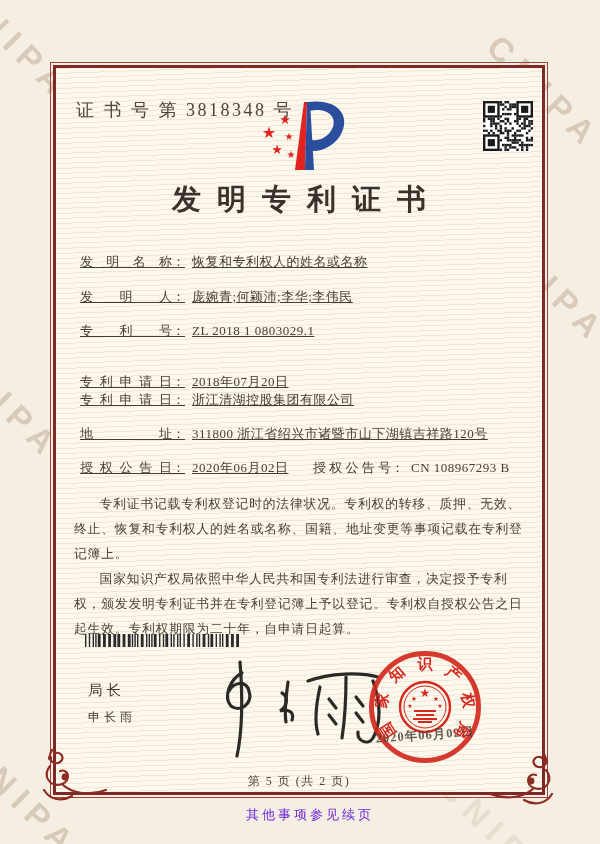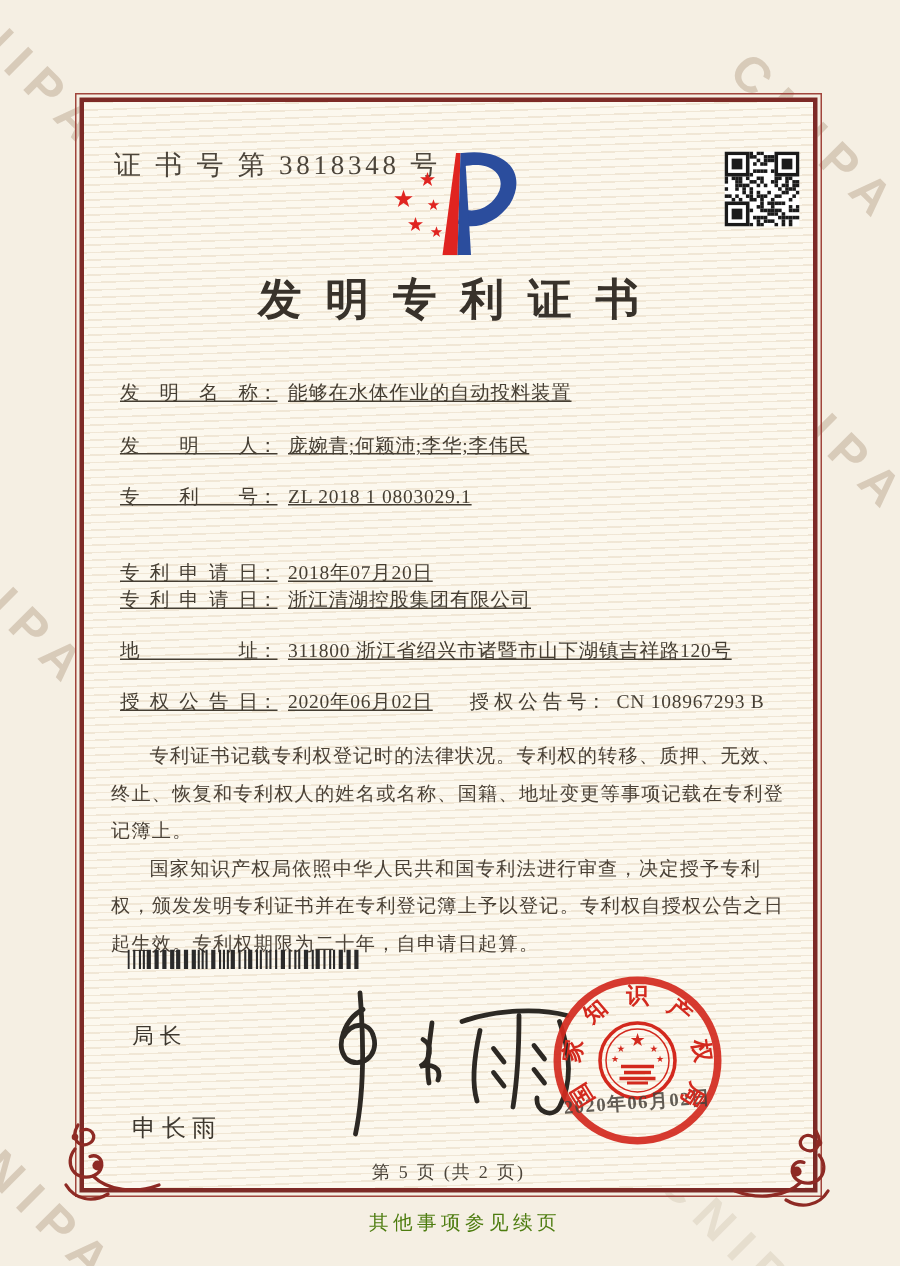--- a/index.html
+++ b/index.html
@@ -56,21 +56,21 @@
   
   .paras{
     position:absolute;left:18px;top:424px;width:458px;
     font-size:12.8px;line-height:25px;color:#4a4136;letter-spacing:.8px;
   }
   .paras p{margin:0;text-indent:2em;}
   
   .barcode{position:absolute;left:29px;top:565px;width:156px;height:13px;}
   
   .sign-role{position:absolute;left:32px;top:613px;font-size:14.5px;letter-spacing:4px;color:#3e382f;}
-  .sign-name{position:absolute;left:32px;top:674px;font-size:16px;letter-spacing:4px;color:#3e382f;}
+  .sign-name{position:absolute;left:32px;top:641px;font-size:12px;letter-spacing:4px;color:#3e382f;}
   .sig-svg{position:absolute;left:114px;top:585px;width:225px;height:115px;}
   
   .seal{position:absolute;left:310px;top:580px;width:118px;height:118px;}
   .seal-ring{position:absolute;left:3px;top:3px;right:3px;bottom:3px;
     border:5px solid rgba(211,41,30,.92);border-radius:50%;}
   .seal-char{
     position:absolute;left:50%;top:50%;
     font-size:15px;font-weight:bold;color:#d3291e;
     font-family:"Liberation Serif",serif;
   }
@@ -83,21 +83,21 @@
   
   .flourish{position:absolute;}
   .fl-bl{left:-18px;top:678px;}
   .fl-br{left:430px;top:682px;}
   .page-no{
     position:absolute;left:0;right:0;top:705px;text-align:center;
     font-size:12px;letter-spacing:1.5px;color:#4c453b;
   }
   .footer-note{
     position:absolute;left:0;right:0;top:806px;text-align:center;
-    font-size:13px;letter-spacing:3px;color:#4d7c0f;padding-left:20px;
+    font-size:13px;letter-spacing:3px;color:#6d28d9;padding-left:20px;
   }
 </style>
 </head>
 <body>
 
 <span class="wm" style="left:-24px;top:-22px;">CNIPA</span>
 <span class="wm" style="left:506px;top:28px;">CNIPA</span>
 <span class="wm light" style="left:356px;top:94px;">CNIPA</span>
 <span class="wm" style="left:512px;top:222px;">CNIPA</span>
 <span class="wm light" style="left:358px;top:242px;">CNIPA</span>
@@ -269,21 +269,21 @@
       <text x="19" y="58" font-size="13" fill="#e02420" text-anchor="middle">★</text>
       <text x="33" y="62" font-size="10" fill="#e02420" text-anchor="middle">★</text>
     </svg>
   </div>
 
   <div class="title">发明专利证书</div>
 
   <div class="row" style="top:186px;">
     <span class="lbl">发明名称</span>
         <span>：</span>
-    <span class="val">能够在水体作业的自动投料装置</span>
+    <span class="val">恢复和专利权人的姓名或名称</span>
   </div>
   <div class="row" style="top:221px;">
     <span class="lbl">发明人</span>
         <span>：</span>
     <span class="val">庞婉青;何颖沛;李华;李伟民</span>
   </div>
   <div class="row" style="top:255px;justify-content:space-between;">
     <span class="lbl">专利号</span>
         <span>：</span>
     <span class="val">ZL 2018 1 0803029.1</span>

